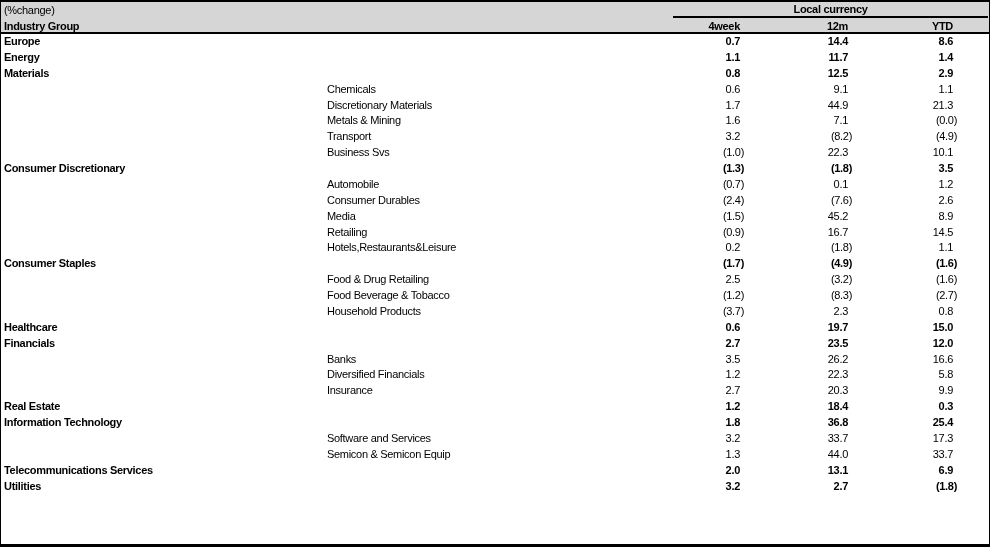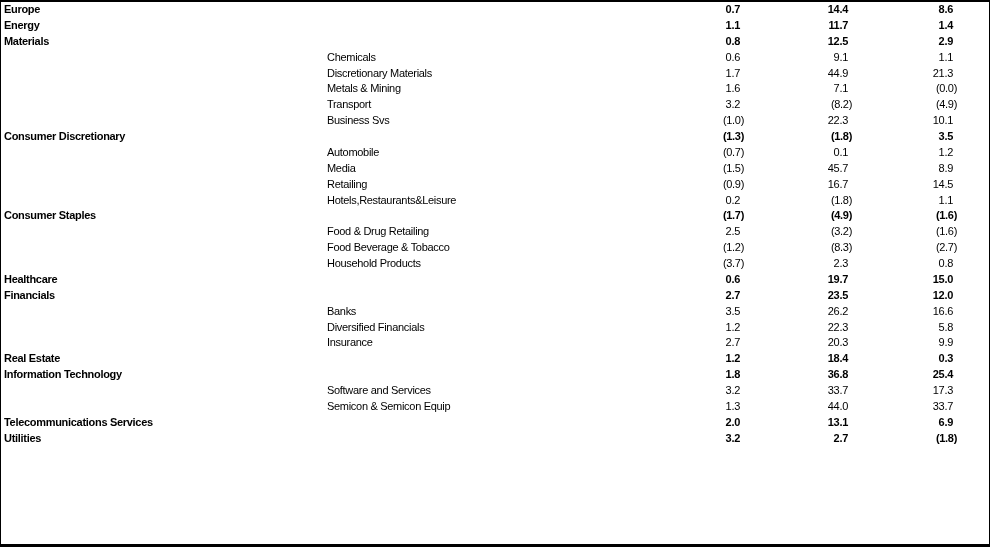--- a/index.html
+++ b/index.html
@@ -62,20 +62,32 @@
     font-size: 11px; line-height: 15.875px;
     text-align: right;
   }
   .row.group .num { font-weight: bold; }
   .num.pad { padding-right: 4px; }
 </style>
 </head>
 <body>
 
 <div class="perf-table">
+  <div class="thead">
+    <div class="hdr-row">
+      <span class="pct-change">(%change)</span>
+      <span class="currency-span">Local currency</span>
+    </div>
+    <div class="hdr-row">
+      <span class="industry-group">Industry Group</span>
+      <span class="col-head c1">4week</span>
+      <span class="col-head c2">12m</span>
+      <span class="col-head c3">YTD</span>
+    </div>
+  </div>
   <div class="tbody" id="table-body">
   <div class="row group">
     <span class="label">Europe</span>
     <span class="num c1 pad">0.7</span>
     <span class="num c2 pad">14.4</span>
     <span class="num c3 pad">8.6</span>
   </div>
 
   <div class="row group">
     <span class="label">Energy</span>
@@ -135,25 +147,31 @@
     <span class="num c3 pad">3.5</span>
   </div>
 
   <div class="row sub">
     <span class="label">Automobile</span>
     <span class="num c1">(0.7)</span>
     <span class="num c2 pad">0.1</span>
     <span class="num c3 pad">1.2</span>
   </div>
 
+  <div class="row sub">
+    <span class="label">Consumer Durables</span>
+    <span class="num c1">(2.4)</span>
+    <span class="num c2">(7.6)</span>
+    <span class="num c3 pad">2.6</span>
+  </div>
 
   <div class="row sub">
     <span class="label">Media</span>
     <span class="num c1">(1.5)</span>
-    <span class="num c2 pad">45.7</span>
+    <span class="num c2 pad">45.2</span>
     <span class="num c3 pad">8.9</span>
   </div>
 
   <div class="row sub">
     <span class="label">Retailing</span>
     <span class="num c1">(0.9)</span>
     <span class="num c2 pad">16.7</span>
     <span class="num c3 pad">14.5</span>
   </div>
 

